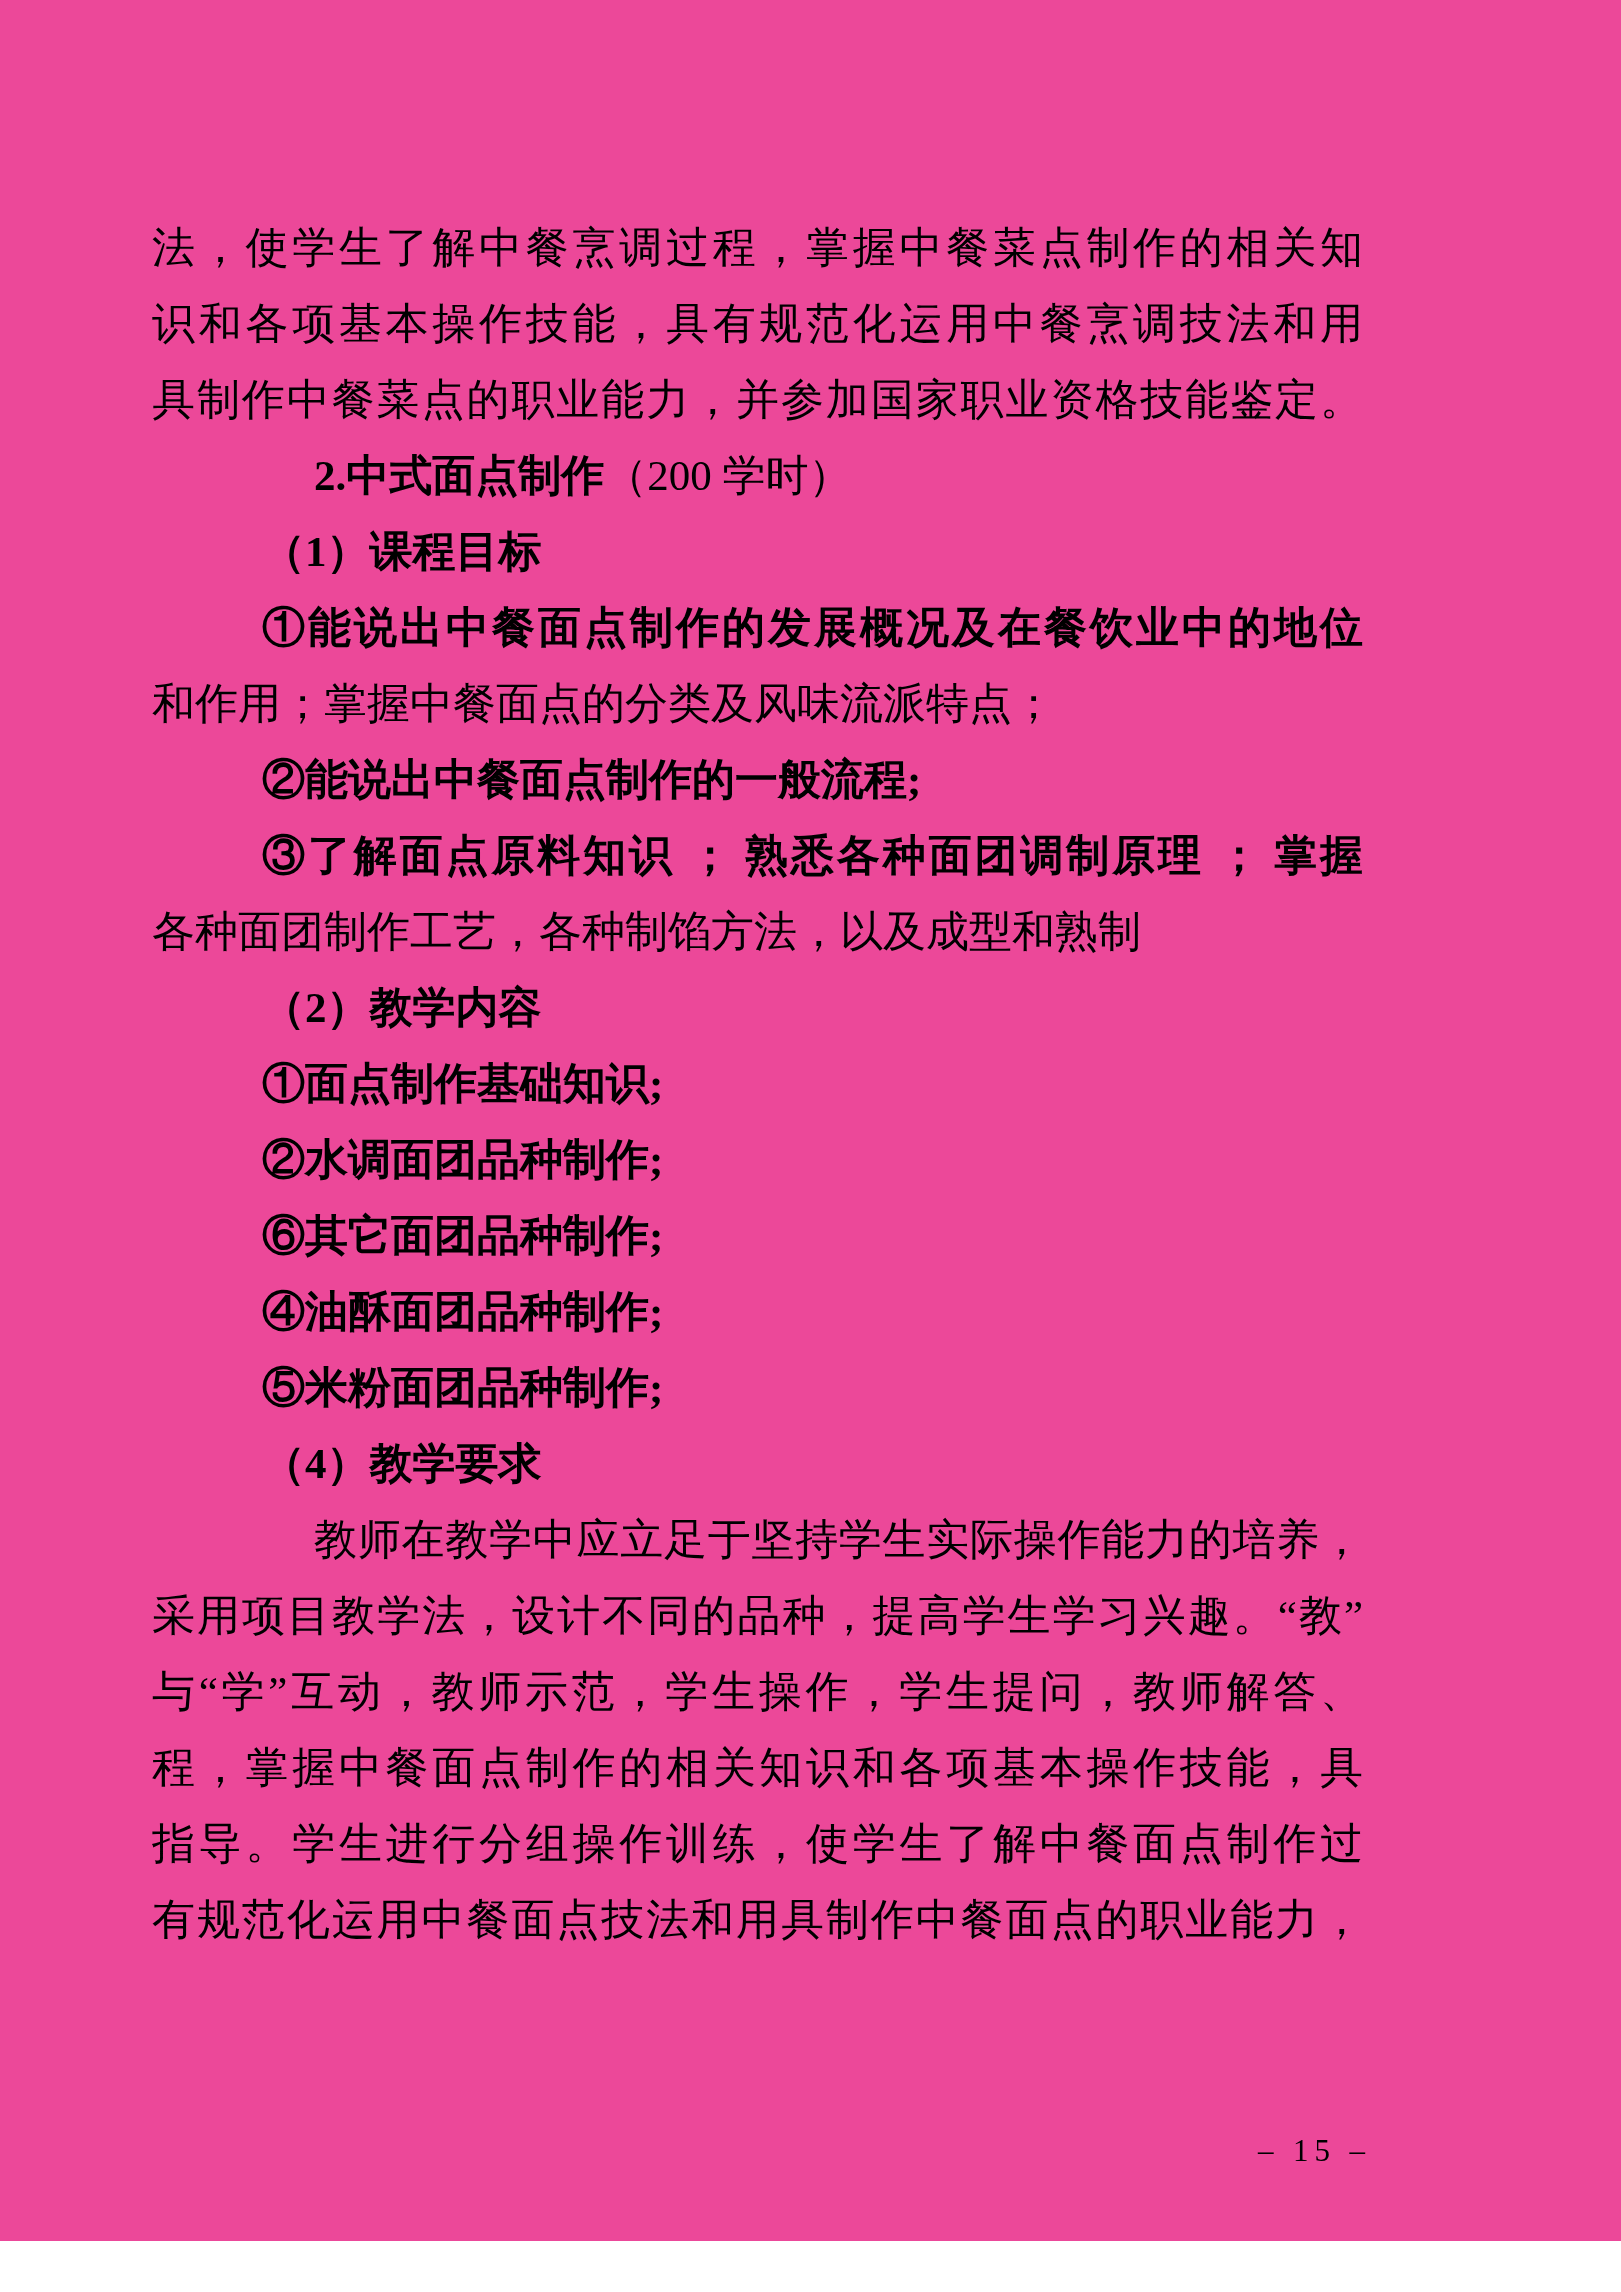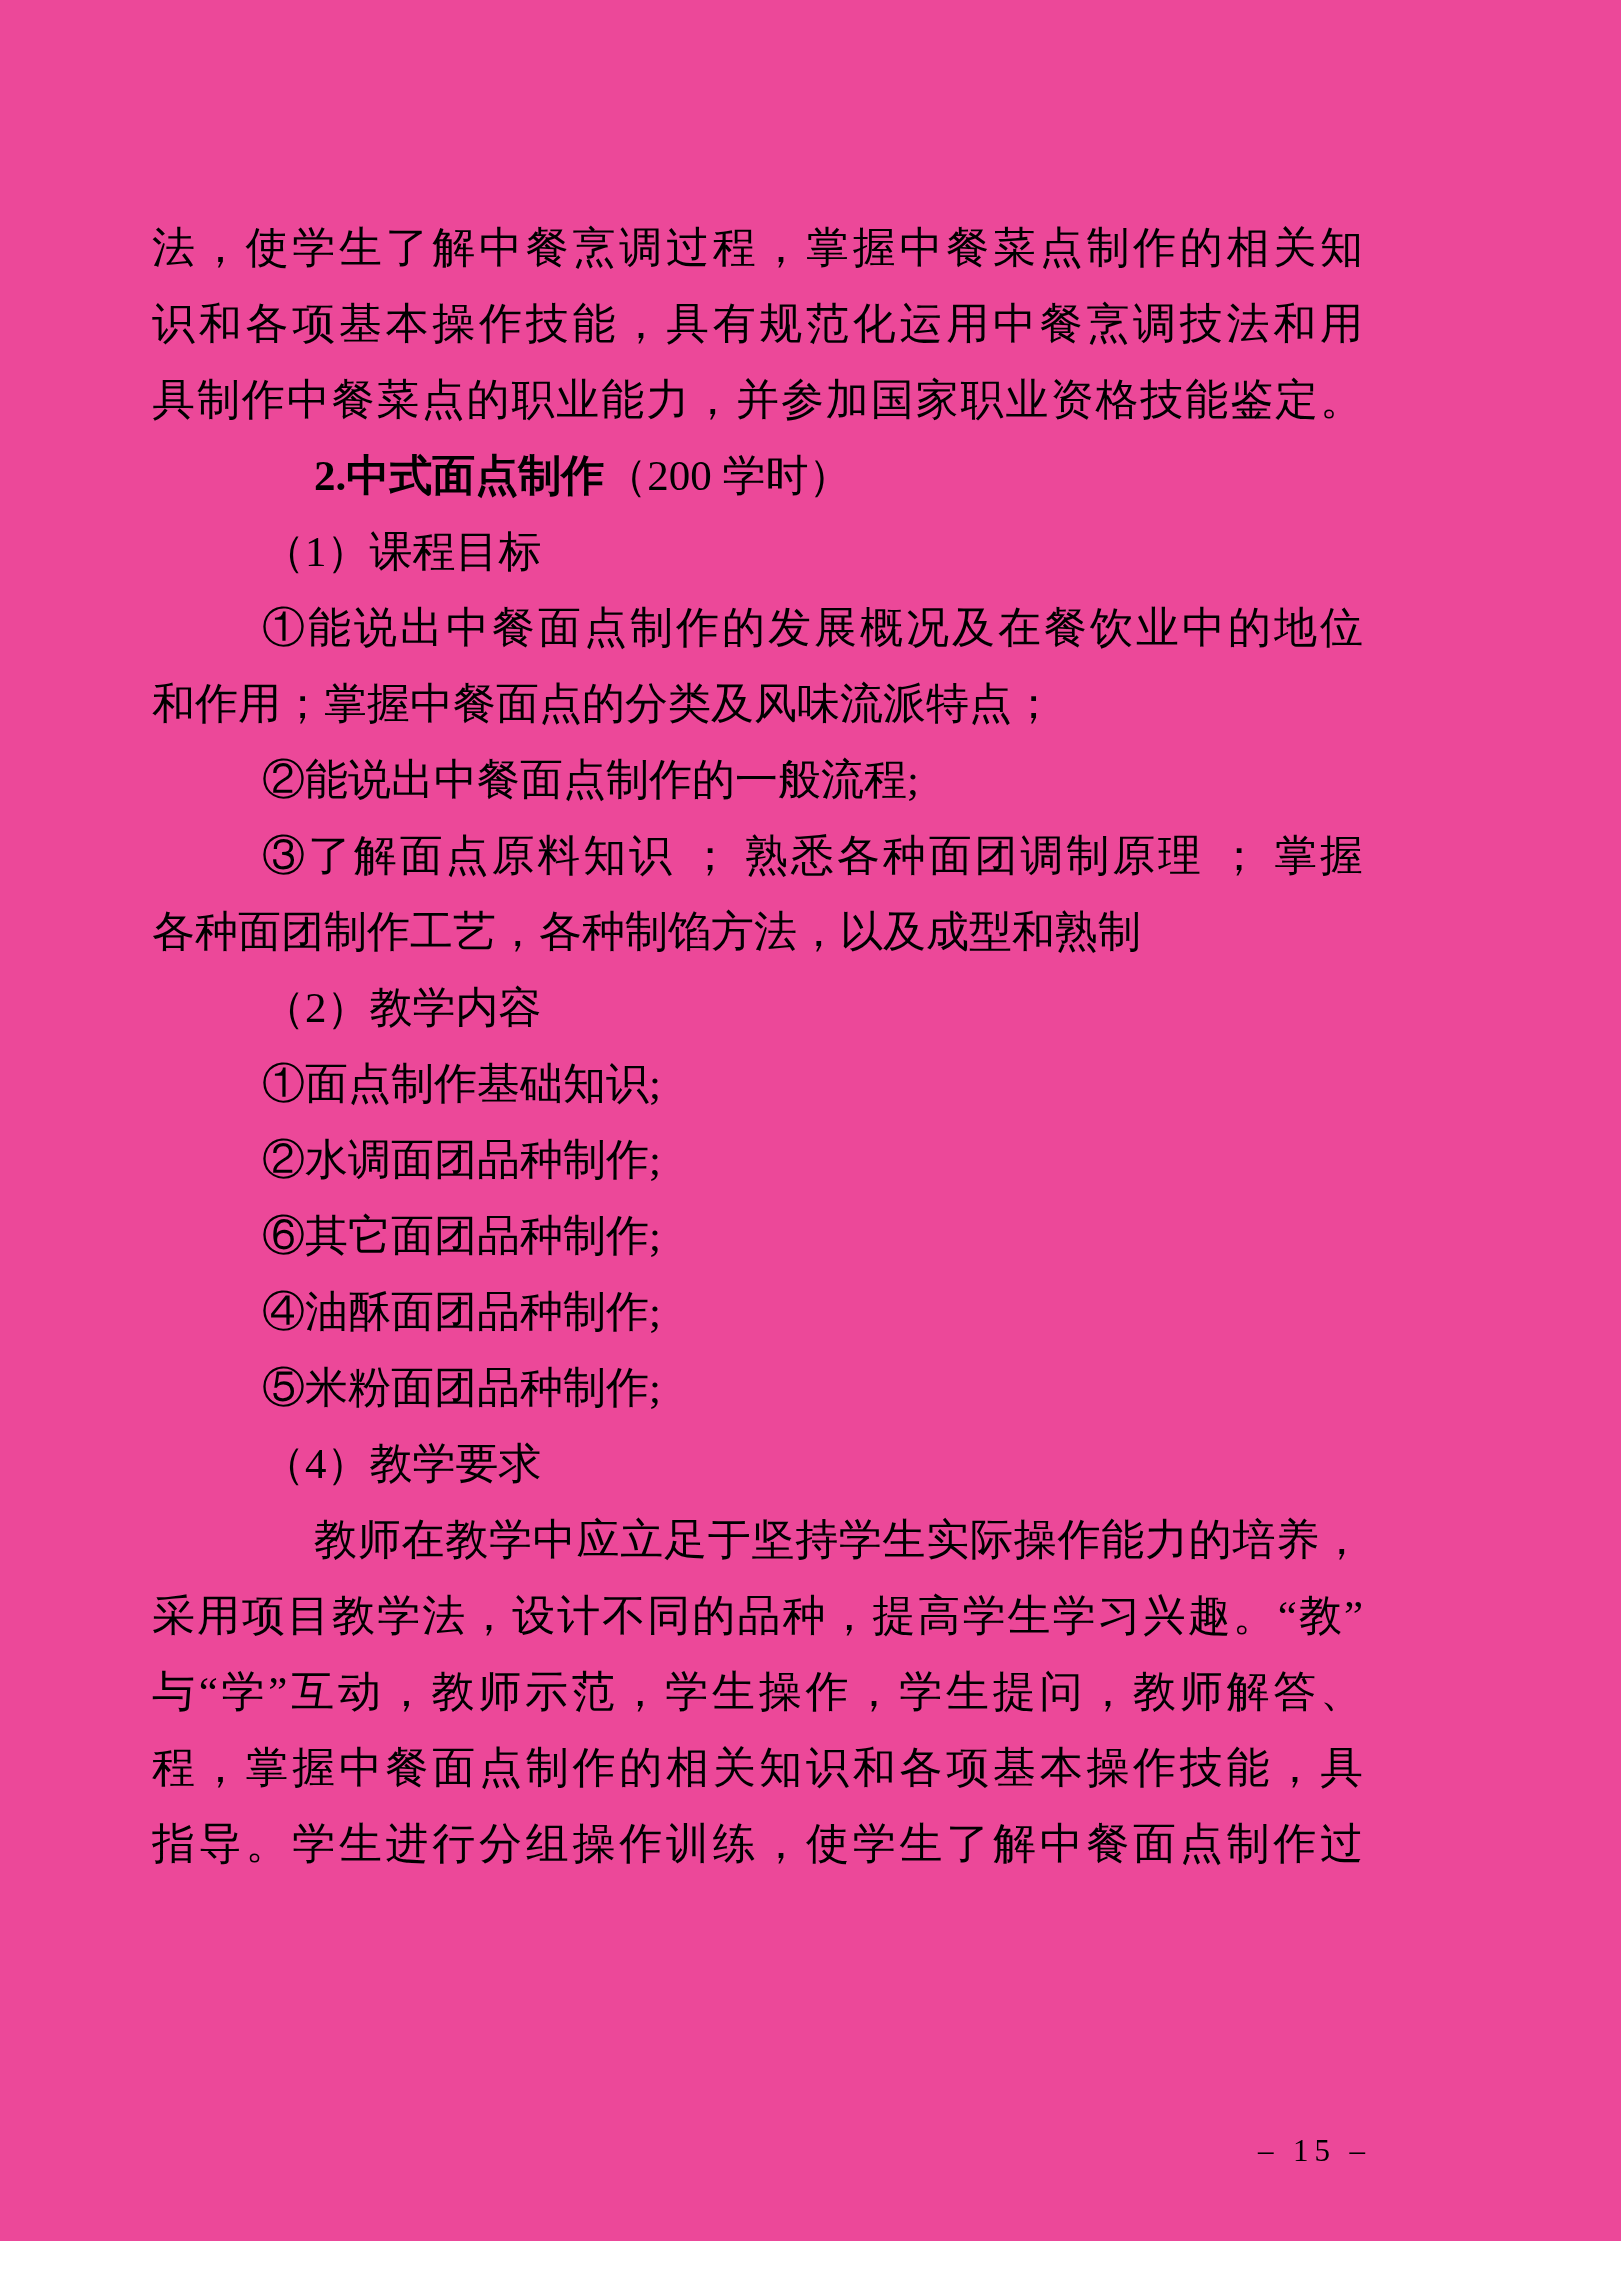--- a/index.html
+++ b/index.html
@@ -22,21 +22,21 @@
   }
   .line {
     height: 76px;
     line-height: 76px;
   }
   .just {
     text-align: justify;
     text-align-last: justify;
   }
   .indent-para { padding-left: 162px; }
-  .indent-list { padding-left: 110px; }
+  .indent-list { padding-left: 110px; font-weight: bold; }
   .bold { font-weight: bold; margin-top: 13px; }
   .footer {
     position: absolute;
     left: 1258px;
     top: 2133px;
     font-size: 31px;
     letter-spacing: 5.9px;
     color: #000000;
     font-family: "Liberation Serif", serif;
   }
@@ -61,16 +61,17 @@
       <div class="line indent-list">②水调面团品种制作;</div>
       <div class="line indent-list">⑥其它面团品种制作;</div>
       <div class="line indent-list">④油酥面团品种制作;</div>
       <div class="line indent-list">⑤米粉面团品种制作;</div>
       <div class="line indent-list">（4）教学要求</div>
       <div class="line indent-para just">教师在教学中应立足于坚持学生实际操作能力的培养，</div>
       <div class="line just">采用项目教学法，设计不同的品种，提高学生学习兴趣。“教”</div>
       <div class="line just">与“学”互动，教师示范，学生操作，学生提问，教师解答、</div>
       <div class="line just">程，掌握中餐面点制作的相关知识和各项基本操作技能，具</div>
       <div class="line just">指导。学生进行分组操作训练，使学生了解中餐面点制作过</div>
+      <div class="line just">有规范化运用中餐面点技法和用具制作中餐面点的职业能力，</div>
     </div>
   <div class="footer">– 15 –</div>
 </div>
 
 
 </body></html>

